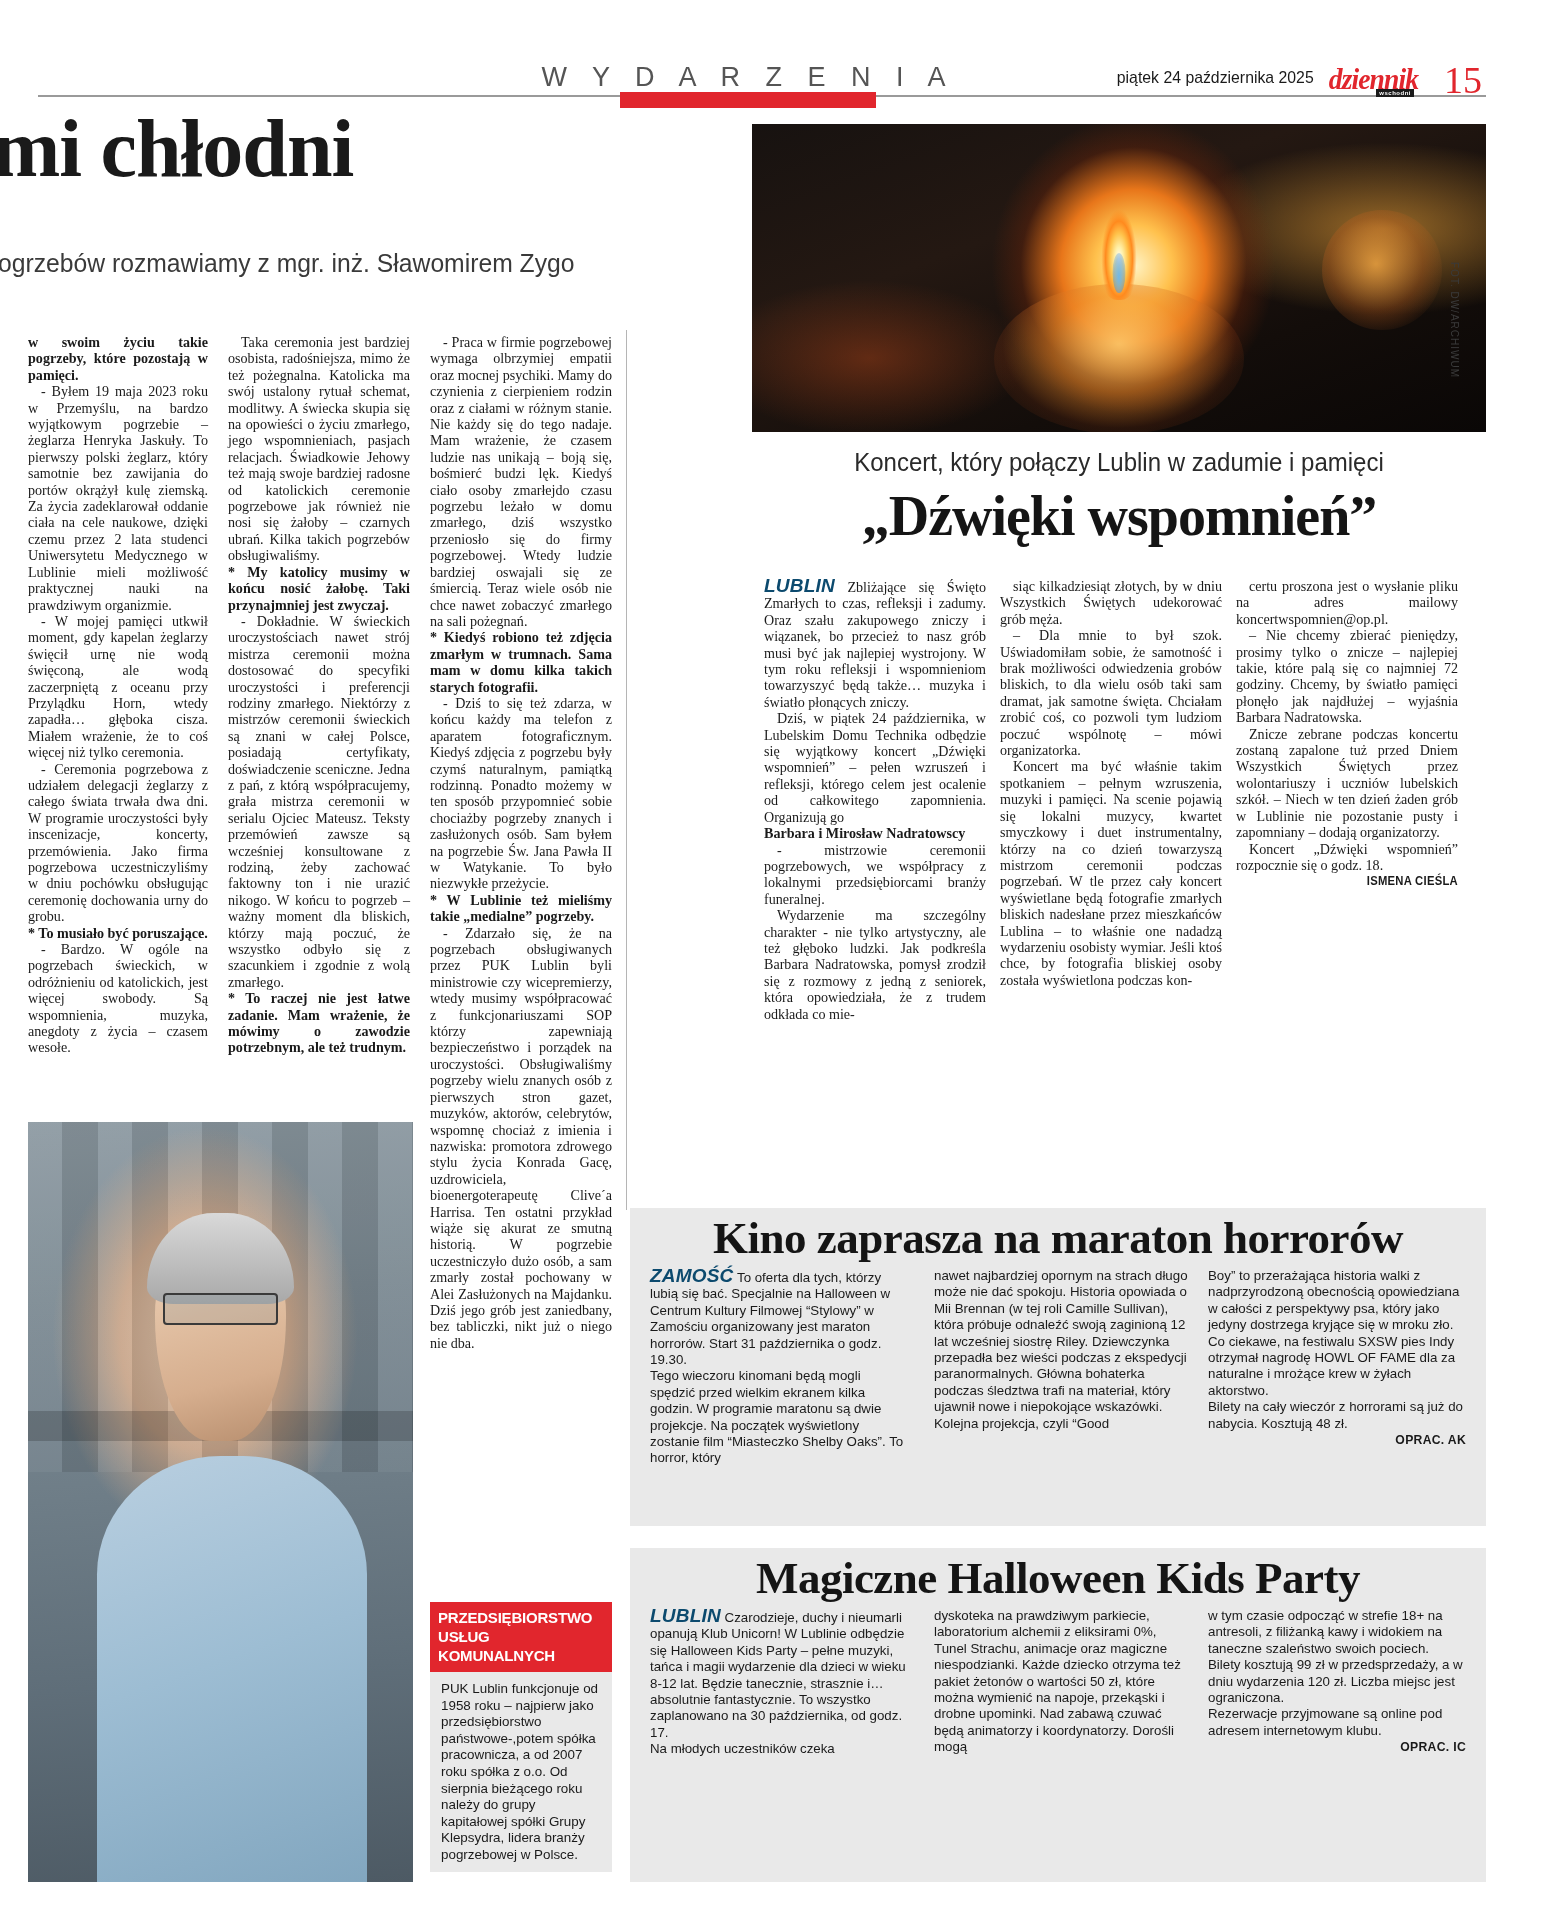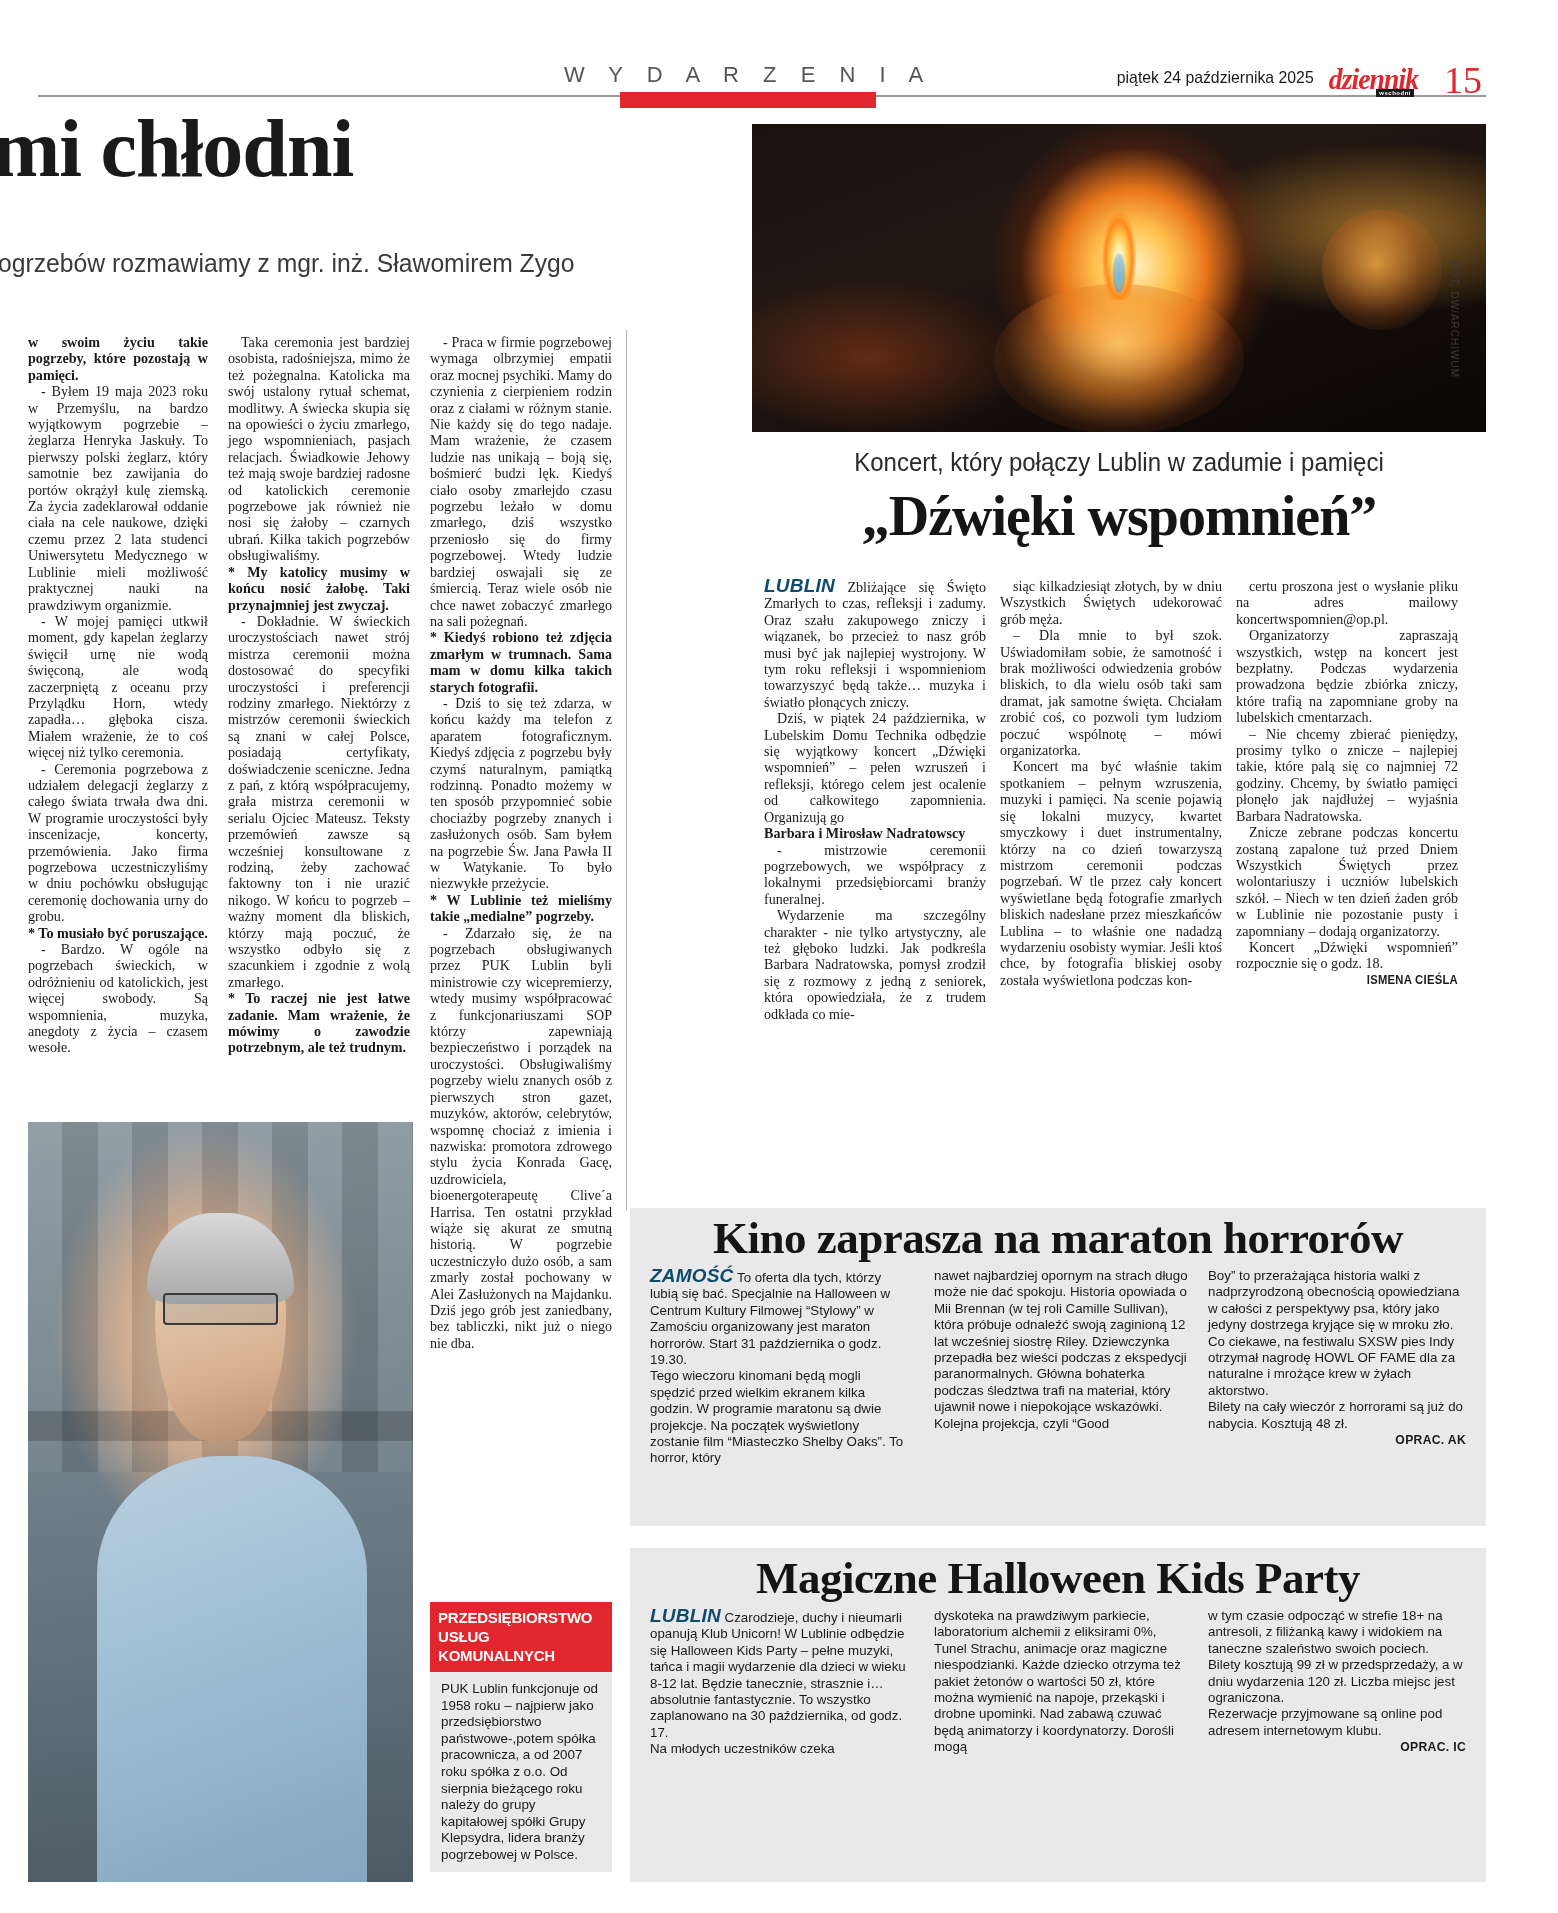--- a/index.html
+++ b/index.html
@@ -20,21 +20,21 @@
     background: #9a9a9a;
   }
   .masthead-redbar {
     position: absolute; left: 582px; top: 30px; width: 256px; height: 16px;
     background: #e1262d;
   }
   .section-name {
     position: absolute; left: 470px; top: 0px; width: 480px;
     text-align: center;
     font-family: "Liberation Sans", sans-serif;
-    font-size: 22px; letter-spacing: 9px; color: #555; font-weight: 300;
+    font-size: 27px; letter-spacing: 9px; color: #555; font-weight: 300;
   }
   .masthead-date {
     position: absolute; right: 172px; top: 6px;
     font-family: "Liberation Sans", sans-serif;
     font-size: 17px; color: #1a1a1a; white-space: nowrap;
     transform: scaleX(0.93); transform-origin: right center;
   }
   .logo-dziennik {
     position: absolute; right: 68px; top: 0px;
     font-family: "Liberation Serif", serif;
@@ -314,21 +314,20 @@
       <p>- mistrzowie ceremonii pogrzebowych, we współpracy z lokalnymi przedsiębiorcami branży funeralnej.</p>
       <p>Wydarzenie ma szczególny charakter - nie tylko artystyczny, ale też głęboko ludzki. Jak podkreśla Barbara Nadratowska, pomysł zrodził się z rozmowy z jedną z seniorek, która opowiedziała, że z trudem odkłada co mie-</p>
     </div>
   <div class="col" id="cc2">
       <p>siąc kilkadziesiąt złotych, by w dniu Wszystkich Świętych udekorować grób męża.</p>
       <p>– Dla mnie to był szok. Uświadomiłam sobie, że samotność i brak możliwości odwiedzenia grobów bliskich, to dla wielu osób taki sam dramat, jak samotne święta. Chciałam zrobić coś, co pozwoli tym ludziom poczuć wspólnotę – mówi organizatorka.</p>
       <p>Koncert ma być właśnie takim spotkaniem – pełnym wzruszenia, muzyki i pamięci. Na scenie pojawią się lokalni muzycy, kwartet smyczkowy i duet instrumentalny, którzy na co dzień towarzyszą mistrzom ceremonii podczas pogrzebań. W tle przez cały koncert wyświetlane będą fotografie zmarłych bliskich nadesłane przez mieszkańców Lublina – to właśnie one nadadzą wydarzeniu osobisty wymiar. Jeśli ktoś chce, by fotografia bliskiej osoby została wyświetlona podczas kon-</p>
     </div>
   <div class="col" id="cc3">
       <p>certu proszona jest o wysłanie pliku na adres mailowy koncertwspomnien@op.pl.</p>
-      <p>Organizatorzy zapraszają wszystkich, wstęp na koncert jest bezpłatny. Podczas wydarzenia prowadzona będzie zbiórka zniczy, które trafią na zapomniane groby na lubelskich cmentarzach.</p>
       <p>– Nie chcemy zbierać pieniędzy, prosimy tylko o znicze – najlepiej takie, które palą się co najmniej 72 godziny. Chcemy, by światło pamięci płonęło jak najdłużej – wyjaśnia Barbara Nadratowska.</p>
       <p>Znicze zebrane podczas koncertu zostaną zapalone tuż przed Dniem Wszystkich Świętych przez wolontariuszy i uczniów lubelskich szkół. – Niech w ten dzień żaden grób w Lublinie nie pozostanie pusty i zapomniany – dodają organizatorzy.</p>
       <p>Koncert „Dźwięki wspomnień” rozpocznie się o godz. 18.</p>
       <p class="byline">ISMENA CIEŚLA</p>
     </div>
 
   <div class="grey-box" id="kino-box">
     <div class="box-headline">Kino zaprasza na maraton horrorów</div>
   </div>
   <div class="boxcol" id="kc1">

